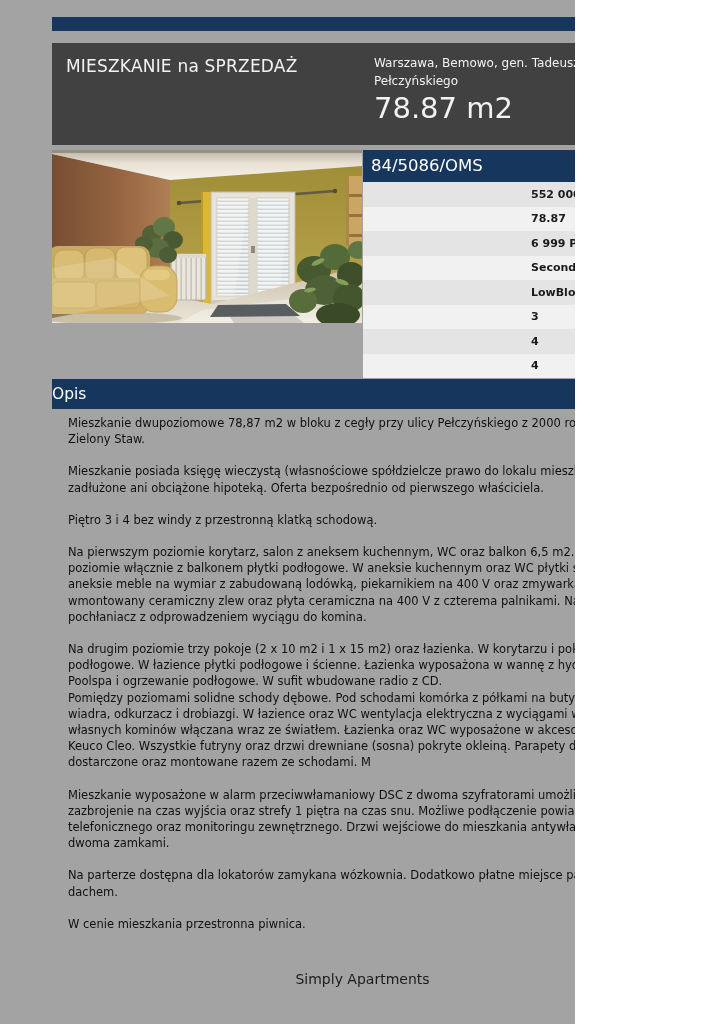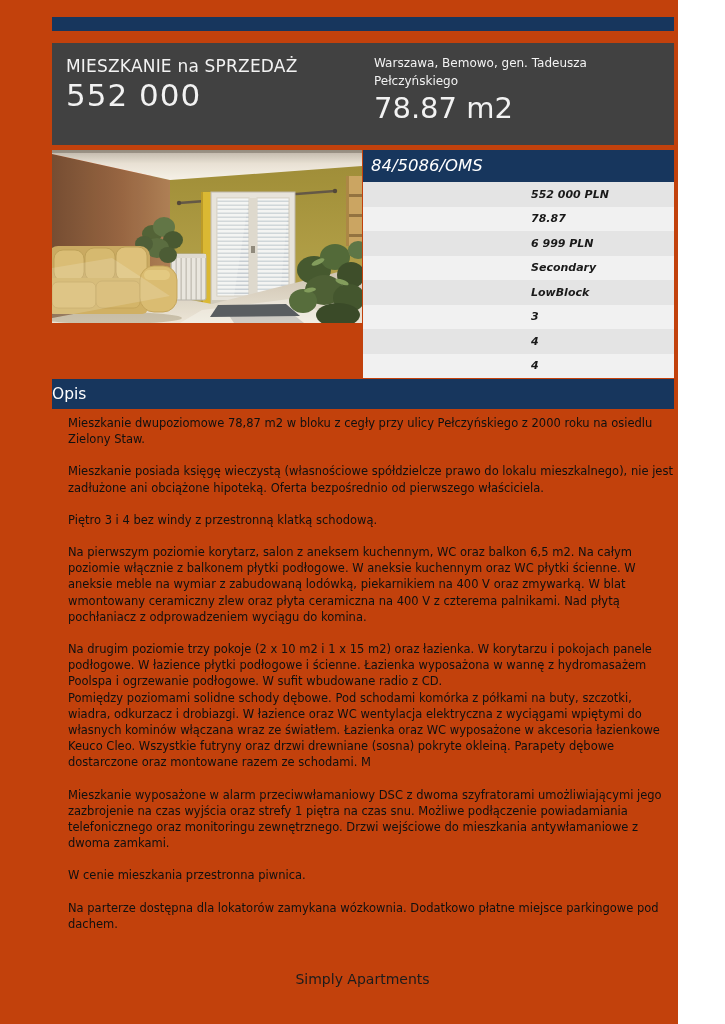--- a/index.html
+++ b/index.html
@@ -3,39 +3,39 @@
 <meta charset="utf-8">
 <style>
   * { box-sizing: border-box; }
   html, body { margin: 0; padding: 0; }
   body {
     width: 725px; height: 1024px;
     background: #ffffff;
     font-family: "DejaVu Sans", "Liberation Sans", sans-serif;
     color: #111;
   }
-  .page { position: relative; width: 678px; height: 1024px; overflow: hidden; background: #c2410c; }
+  .page { position: relative; width: 575px; height: 1024px; overflow: hidden; background: #a3a3a3; }
 
   
   .top-bar { position: absolute; left: 52px; top: 17px; width: 622px; height: 14px; background: #17365d; }
 
   
   .hero { position: absolute; left: 52px; top: 43px; width: 622px; height: 102px; background: #414141; color: #f2f2f2; }
   .hero-left { position: absolute; left: 14px; top: 13px; }
   .hero-type { font-size: 17px; letter-spacing: 0.2px; }
   .hero-price { font-size: 31px; margin-top: 1px; letter-spacing: 1px; }
   .hero-right { position: absolute; left: 322px; top: 11px; width: 286px; }
   .hero-loc { font-size: 12px; line-height: 18px; }
   .hero-area { font-size: 29px; margin-top: 1px; }
 
   
   .photo { position: absolute; left: 52px; top: 150px; width: 310px; height: 173px; overflow: hidden; }
   .photo svg { display: block; }
 
-  .details { position: absolute; left: 363px; top: 150px; width: 311px; font-style: italic; }
+  .details { position: absolute; left: 363px; top: 150px; width: 311px; }
   .details-header {
     height: 32px; background: #17365d; color: #ffffff;
     font-size: 16.5px; line-height: 32px; padding-left: 8px;
   }
   .detail-row { height: 24.5px; display: flex; align-items: center; padding-left: 8px; }
   .row-a { background: #e4e4e4; }
   .row-b { background: #f1f1f1; }
   .detail-value { margin-left: 160px; font-size: 11px; font-weight: bold; color: #1a1a1a; }
 
   
@@ -52,21 +52,20 @@
 </head>
 <body>
 
 <div class="page">
 
   <div class="top-bar"></div>
 
   <header class="hero">
     <div class="hero-left">
       <div class="hero-type">MIESZKANIE na SPRZEDAŻ</div>
-      <div class="hero-price">552 000</div>
     </div>
     <div class="hero-right">
       <div class="hero-loc">Warszawa, Bemowo, gen. Tadeusza Pełczyńskiego</div>
       <div class="hero-area">78.87 m2</div>
     </div>
   </header>
 
   <div class="photo">
     <svg width="310" height="173" viewBox="0 0 310 173" xmlns="http://www.w3.org/2000/svg">
       <defs>
@@ -212,19 +211,19 @@
   </div>
 
   <div class="description">
     <p>Mieszkanie dwupoziomowe 78,87 m2 w bloku z cegły przy ulicy Pełczyńskiego z 2000 roku na osiedlu Zielony Staw.</p>
     <p>Mieszkanie posiada księgę wieczystą (własnościowe spółdzielcze prawo do lokalu mieszkalnego), nie jest zadłużone ani obciążone hipoteką. Oferta bezpośrednio od pierwszego właściciela.</p>
     <p>Piętro 3 i 4 bez windy z przestronną klatką schodową.</p>
     <p>Na pierwszym poziomie korytarz, salon z aneksem kuchennym, WC oraz balkon 6,5 m2. Na całym poziomie włącznie z balkonem płytki podłogowe. W aneksie kuchennym oraz WC płytki ścienne. W aneksie meble na wymiar z zabudowaną lodówką, piekarnikiem na 400 V oraz zmywarką. W blat wmontowany ceramiczny zlew oraz płyta ceramiczna na 400 V z czterema palnikami. Nad płytą pochłaniacz z odprowadzeniem wyciągu do komina.</p>
     <p>Na drugim poziomie trzy pokoje (2 x 10 m2 i 1 x 15 m2) oraz łazienka. W korytarzu i pokojach panele podłogowe. W łazience płytki podłogowe i ścienne. Łazienka wyposażona w wannę z hydromasażem Poolspa i ogrzewanie podłogowe. W sufit wbudowane radio z CD.
 Pomiędzy poziomami solidne schody dębowe. Pod schodami komórka z półkami na buty, szczotki, wiadra, odkurzacz i drobiazgi. W łazience oraz WC wentylacja elektryczna z wyciągami wpiętymi do własnych kominów włączana wraz ze światłem. Łazienka oraz WC wyposażone w akcesoria łazienkowe Keuco Cleo. Wszystkie futryny oraz drzwi drewniane (sosna) pokryte okleiną. Parapety dębowe dostarczone oraz montowane razem ze schodami. M</p>
     <p>Mieszkanie wyposażone w alarm przeciwwłamaniowy DSC z dwoma szyfratorami umożliwiającymi jego zazbrojenie na czas wyjścia oraz strefy 1 piętra na czas snu. Możliwe podłączenie powiadamiania telefonicznego oraz monitoringu zewnętrznego. Drzwi wejściowe do mieszkania antywłamaniowe z dwoma zamkami.</p>
+    <p>Na parterze dostępna dla lokatorów zamykana wózkownia. Dodatkowo płatne miejsce parkingowe pod dachem.</p>
     <p>W cenie mieszkania przestronna piwnica.</p>
-    <p>Na parterze dostępna dla lokatorów zamykana wózkownia. Dodatkowo płatne miejsce parkingowe pod dachem.</p>
   </div>
 
   <div class="footer">Simply Apartments</div>
 
 </div>
 
 </body></html>

